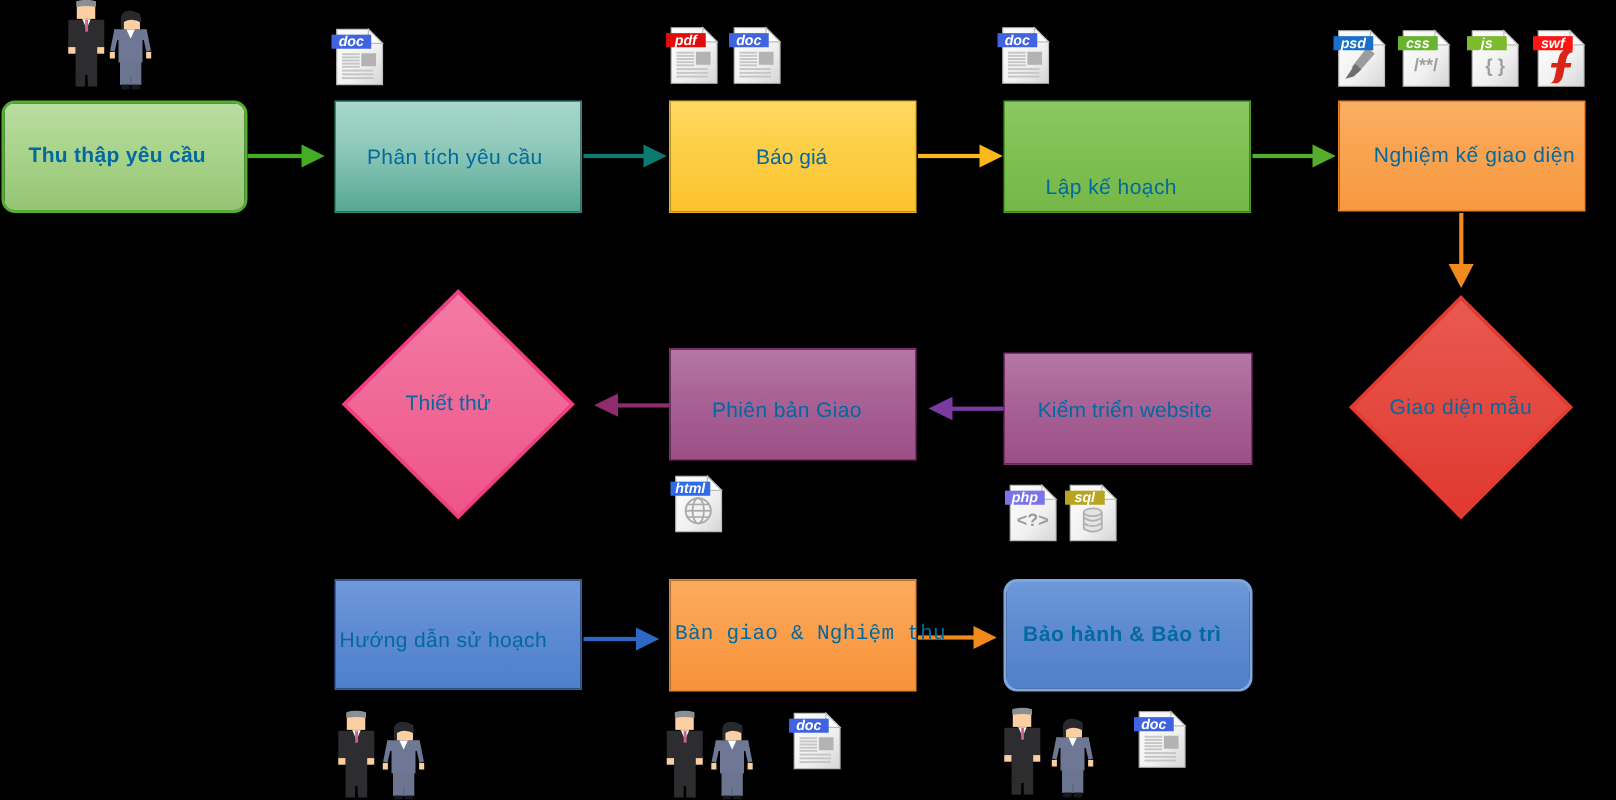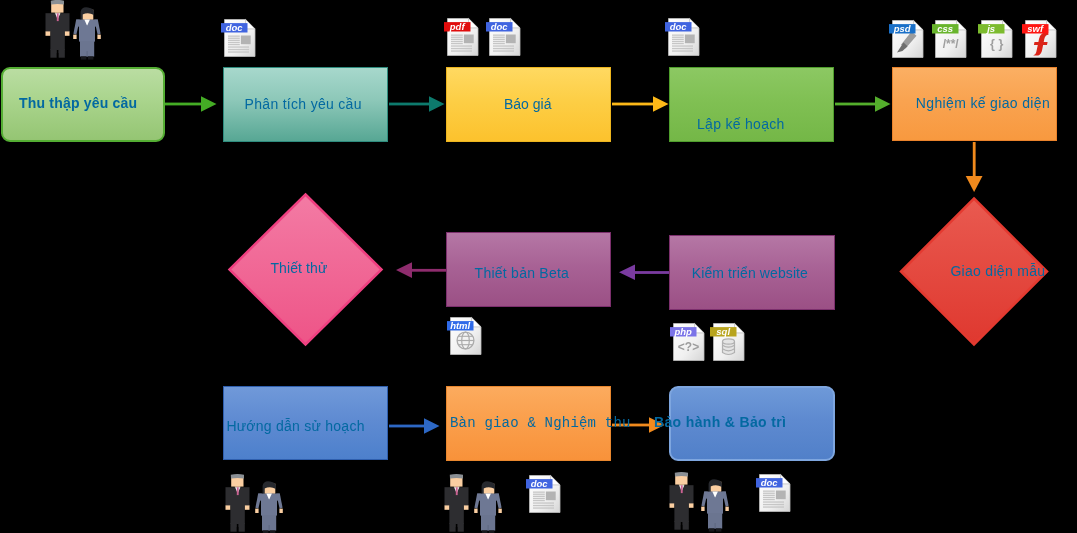--- a/index.html
+++ b/index.html
@@ -72,26 +72,26 @@
 <rect x="612" y="423.6" width="38" height="2.8" fill="#f18a1d"></rect>
 <polygon points="649,417.3 664.5,425 649,432.7" fill="#f18a1d"></polygon>
 </svg>
 
 <div class="t b" style="left:19px;top:96.2px;letter-spacing:0.2px;">Thu thập yêu cầu</div>
 <div class="t" style="left:244.6px;top:96.9px;letter-spacing:0.3px;">Phân tích yêu cầu</div>
 <div class="t" style="left:504px;top:96.5px;">Báo giá</div>
 <div class="t" style="left:697px;top:96.5px;letter-spacing:0.3px;margin-top:20px;">Lập kế hoạch</div>
 <div class="t" style="left:915.8px;top:96.3px;letter-spacing:0.35px;">Nghiệm kế giao diện</div>
 <div class="t" style="left:270.4px;top:261.3px;letter-spacing:0.1px;">Thiết thử</div>
-<div class="t" style="left:474.6px;top:266.2px;letter-spacing:0.25px;">Thiết bản Beta</div>
+<div class="t" style="left:474.6px;top:266.2px;letter-spacing:0.25px;">Phiên bản Giao</div>
 <div class="t" style="left:691.8px;top:266.4px;letter-spacing:0.1px;">Kiểm triển website</div>
-<div class="t" style="left:926.4px;top:263.5px;letter-spacing:0.3px;margin-left:24px;">Giao diện mẫu</div>
+<div class="t" style="left:926.4px;top:263.5px;letter-spacing:0.3px;">Giao diện mẫu</div>
 <div class="t" style="left:226.4px;top:418.7px;letter-spacing:0.25px;">Hướng dẫn sử hoạch</div>
 <div class="t" style="left:450px;top:416.1px;letter-spacing:0.2px;font-family:Liberation Mono, monospace;">Bàn giao &amp; Nghiệm thu</div>
-<div class="t b" style="left:654px;top:414.7px;letter-spacing:0.35px;">Bảo hành &amp; Bảo trì</div>
+<div class="t b" style="left:682px;top:414.7px;letter-spacing:0.35px;">Bảo hành &amp; Bảo trì</div>
 
 <svg width="0" height="0" style="position:absolute">
 <defs>
 <linearGradient id="gpage" x1="0" y1="0" x2="1" y2="1">
 <stop offset="0" stop-color="#ffffff"></stop>
           <stop offset="0.6" stop-color="#f0f0f0"></stop>
           <stop offset="1" stop-color="#d5d5d5"></stop>
 </linearGradient>
 
 <g id="man">

